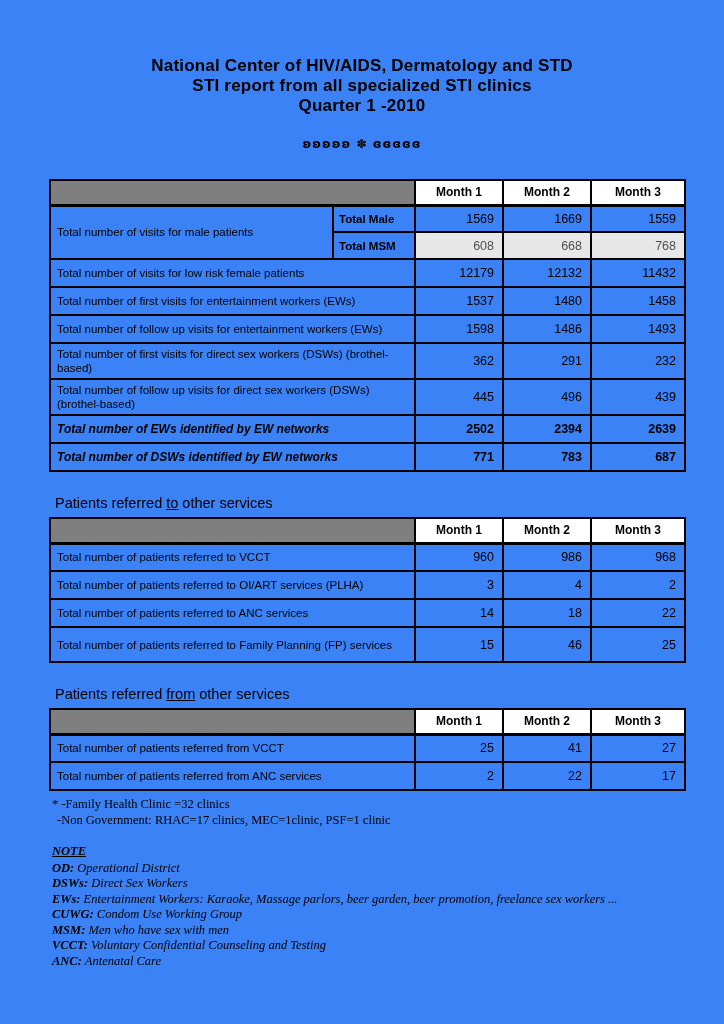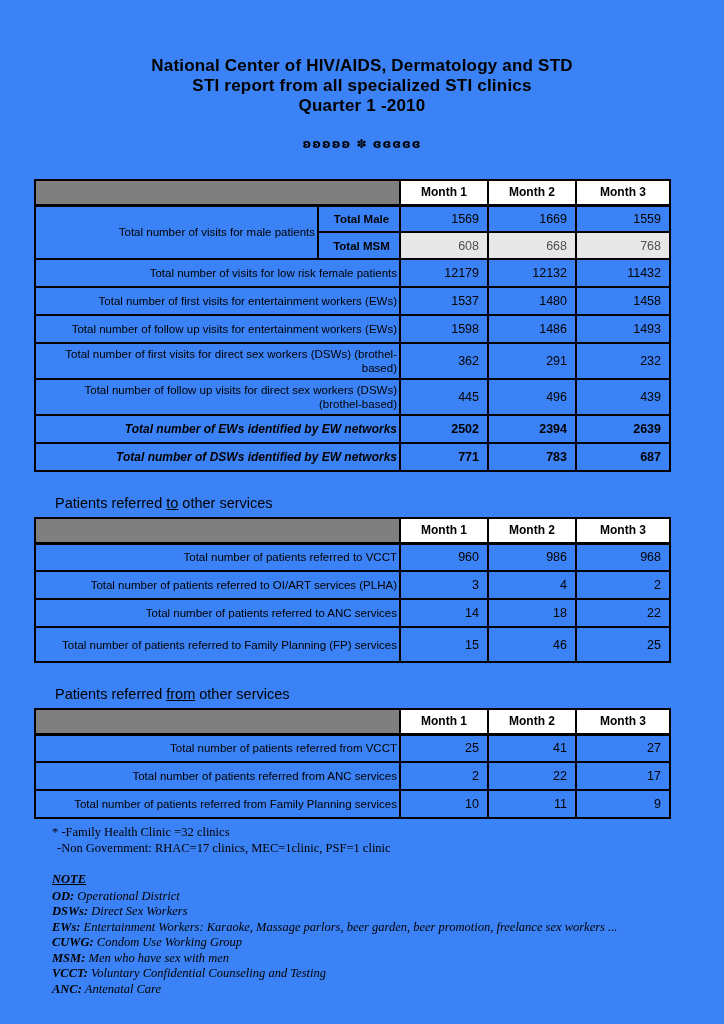--- a/index.html
+++ b/index.html
@@ -16,38 +16,38 @@
   .title-block { padding-top: 56px; text-align: center; }
   .title-line { font-size: 17px; font-weight: 700; line-height: 20px; letter-spacing: 0.2px; }
   .ornament {
     margin-top: 21px; font-size: 12px; font-weight: 700; line-height: 14px;
     font-family: "DejaVu Sans", sans-serif; letter-spacing: 1px;
   }
 
   
   table {
     border-collapse: collapse; table-layout: fixed;
-    width: 635px; margin-left: 34px;
+    width: 635px; margin-left: 49px;
   }
   td, th { border: 2px solid #000; vertical-align: middle; }
   col.c-label  { width: 283px; }
   col.c-sub    { width: 82px; }
   col.c-label2 { width: 365px; }
   col.c-m1 { width: 88px; } col.c-m2 { width: 88px; } col.c-m3 { width: 94px; }
 
   tr.h-hdr { height: 25px; }
   tr.h-sub { height: 27px; }
   tr.h-std { height: 28px; }
   tr.h-2l  { height: 35px; }
 
   .ghead { background: var(--header-gray, #7f7f7f); border-bottom-width: 3px; }
   th.month { background: #fff; font-size: 12px; font-weight: 700; text-align: center; border-bottom-width: 3px; }
 
-  td.lbl { font-size: 11.5px; text-align: right; padding: 3px 2px 3px 6px; line-height: 14px; }
-  td.sub { font-size: 11.5px; font-weight: 700; text-align: center; padding-left: 5px; }
+  td.lbl { font-size: 11.5px; text-align: left; padding: 3px 2px 3px 6px; line-height: 14px; }
+  td.sub { font-size: 11.5px; font-weight: 700; text-align: left; padding-left: 5px; }
   td.val { font-size: 12.5px; text-align: right; padding-right: 8px; }
   td.shaded { background: var(--shaded-bg, #e7e7e7); color: var(--shaded-text, #4f4f4f); }
   tr.summary td.lbl { font-weight: 700; font-style: italic; font-size: 12px; }
   tr.summary td.val { font-weight: 700; }
 
   
   .sec-title {
     margin: 22px 0 5px 55px;
     font-size: 14.5px; font-weight: 400; line-height: 18px;
   }
@@ -223,26 +223,20 @@
       <td class="val">25</td>
       <td class="val">41</td>
       <td class="val">27</td>
     </tr>
     <tr class="h-std">
       <td class="lbl">Total number of patients referred from ANC services</td>
       <td class="val">2</td>
       <td class="val">22</td>
       <td class="val">17</td>
     </tr>
-    <tr class="h-std">
-      <td class="lbl">Total number of patients referred from Family Planning services</td>
-      <td class="val">10</td>
-      <td class="val">11</td>
-      <td class="val">9</td>
-    </tr>
   </tbody>
     </table>
 
   <div class="footnote">
     <div>* -Family Health Clinic =32 clinics</div>
     <div class="fn2">-Non Government: RHAC=17 clinics, MEC=1clinic, PSF=1 clinic</div>
   </div>
 
   <div class="note-block">
     <div class="note-title">NOTE</div>

